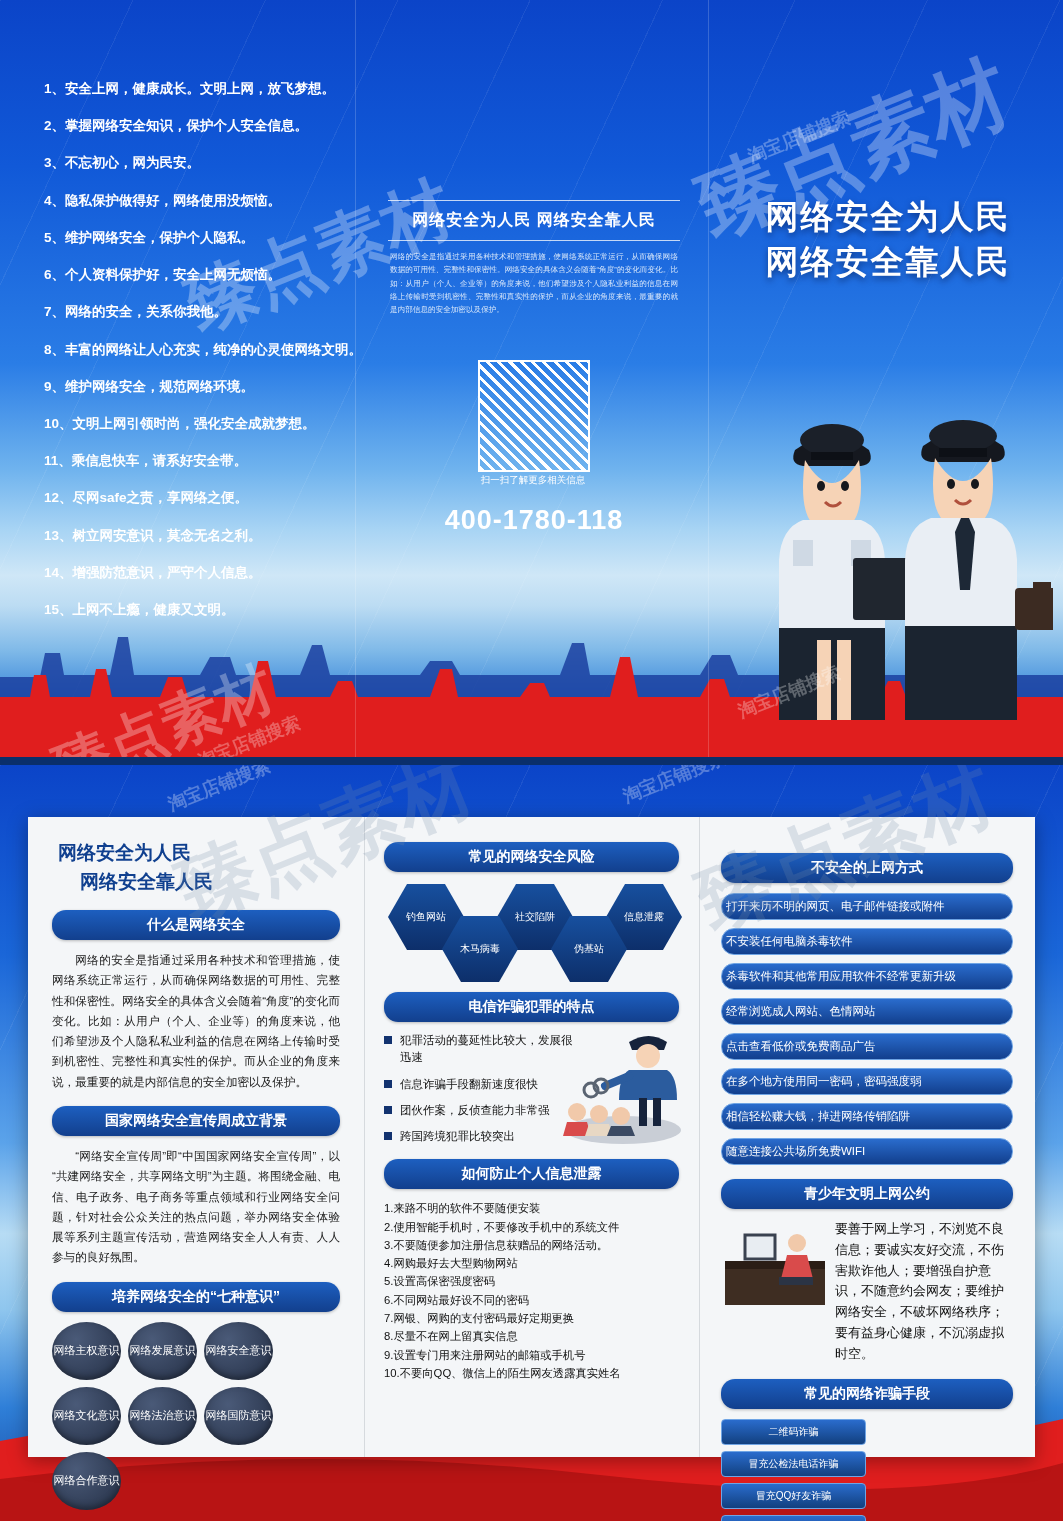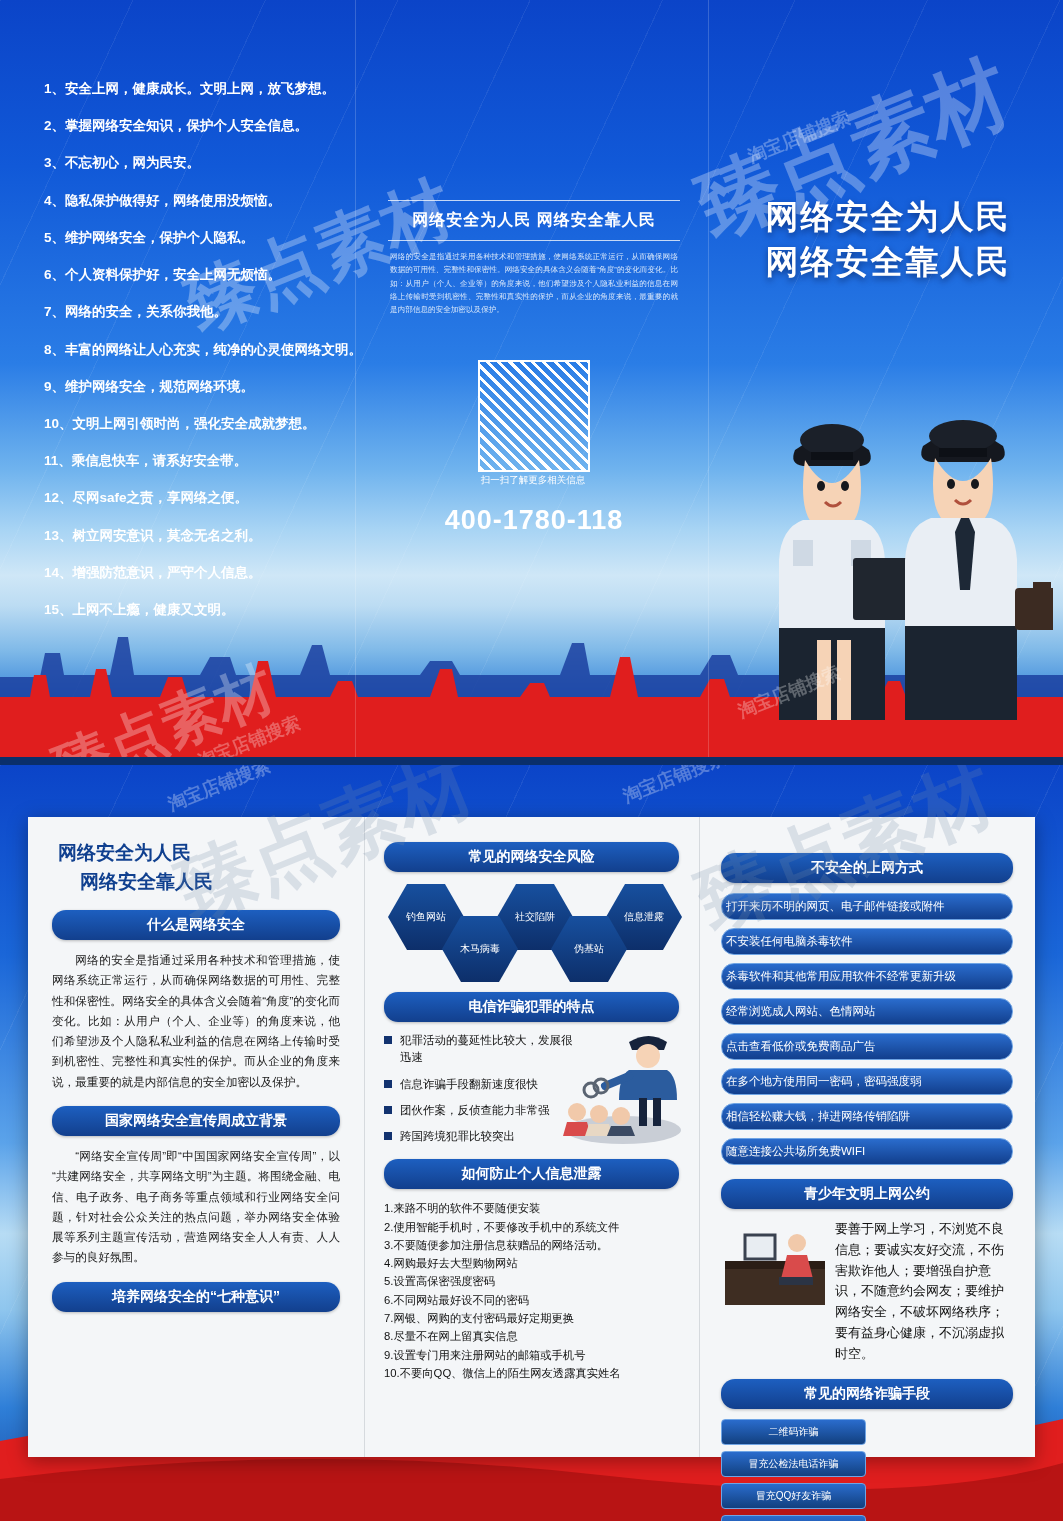--- a/index.html
+++ b/index.html
@@ -202,20 +202,29 @@
       <div class="col colA">
         <div class="title2">
           <span>网络安全为人民</span>
           <span class="l2">网络安全靠人民</span>
         </div>
         <div class="hbar">什么是网络安全</div>
         <p class="ptext">网络的安全是指通过采用各种技术和管理措施，使网络系统正常运行，从而确保网络数据的可用性、完整性和保密性。网络安全的具体含义会随着“角度”的变化而变化。比如：从用户（个人、企业等）的角度来说，他们希望涉及个人隐私私业利益的信息在网络上传输时受到机密性、完整性和真实性的保护。而从企业的角度来说，最重要的就是内部信息的安全加密以及保护。</p>
         <div class="hbar">国家网络安全宣传周成立背景</div>
         <p class="ptext">“网络安全宣传周”即“中国国家网络安全宣传周”，以“共建网络安全，共享网络文明”为主题。将围绕金融、电信、电子政务、电子商务等重点领域和行业网络安全问题，针对社会公众关注的热点问题，举办网络安全体验展等系列主题宣传活动，营造网络安全人人有责、人人参与的良好氛围。</p>
         <div class="hbar">培养网络安全的“七种意识”</div>
+        <div class="bubbles">
+          <div class="bub">网络主权意识</div>
+          <div class="bub">网络发展意识</div>
+          <div class="bub">网络安全意识</div>
+          <div class="bub">网络文化意识</div>
+          <div class="bub">网络法治意识</div>
+          <div class="bub">网络国防意识</div>
+          <div class="bub">网络合作意识</div>
+        </div>
       </div>
 
       <div class="col colB">
         <div class="hbar">常见的网络安全风险</div>
         <div class="hexwrap">
           <div class="hex" style="left:4px;top:2px">钓鱼网站</div>
           <div class="hex" style="left:113px;top:2px">社交陷阱</div>
           <div class="hex" style="left:222px;top:2px">信息泄露</div>
           <div class="hex" style="left:58px;top:34px">木马病毒</div>
           <div class="hex" style="left:167px;top:34px">伪基站</div>

